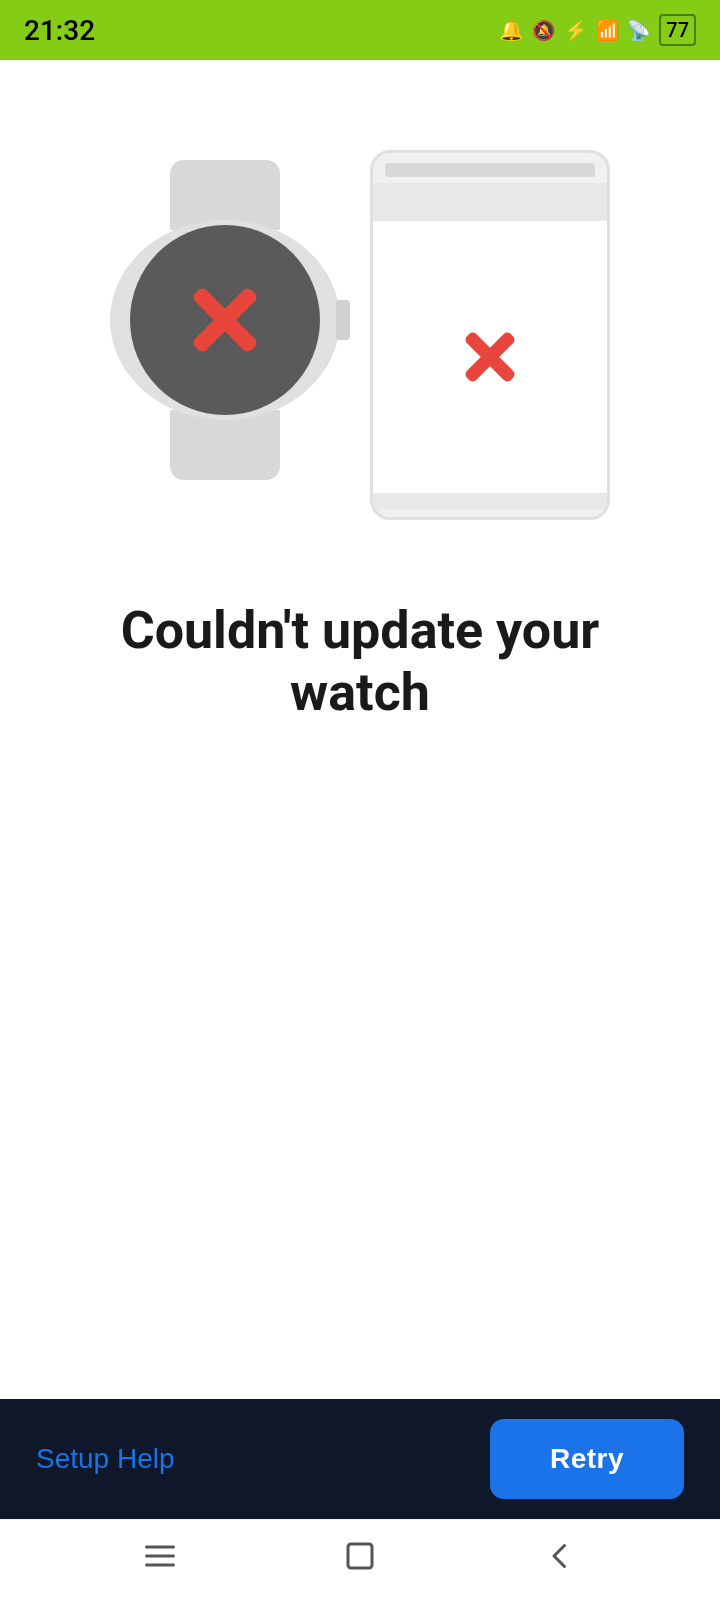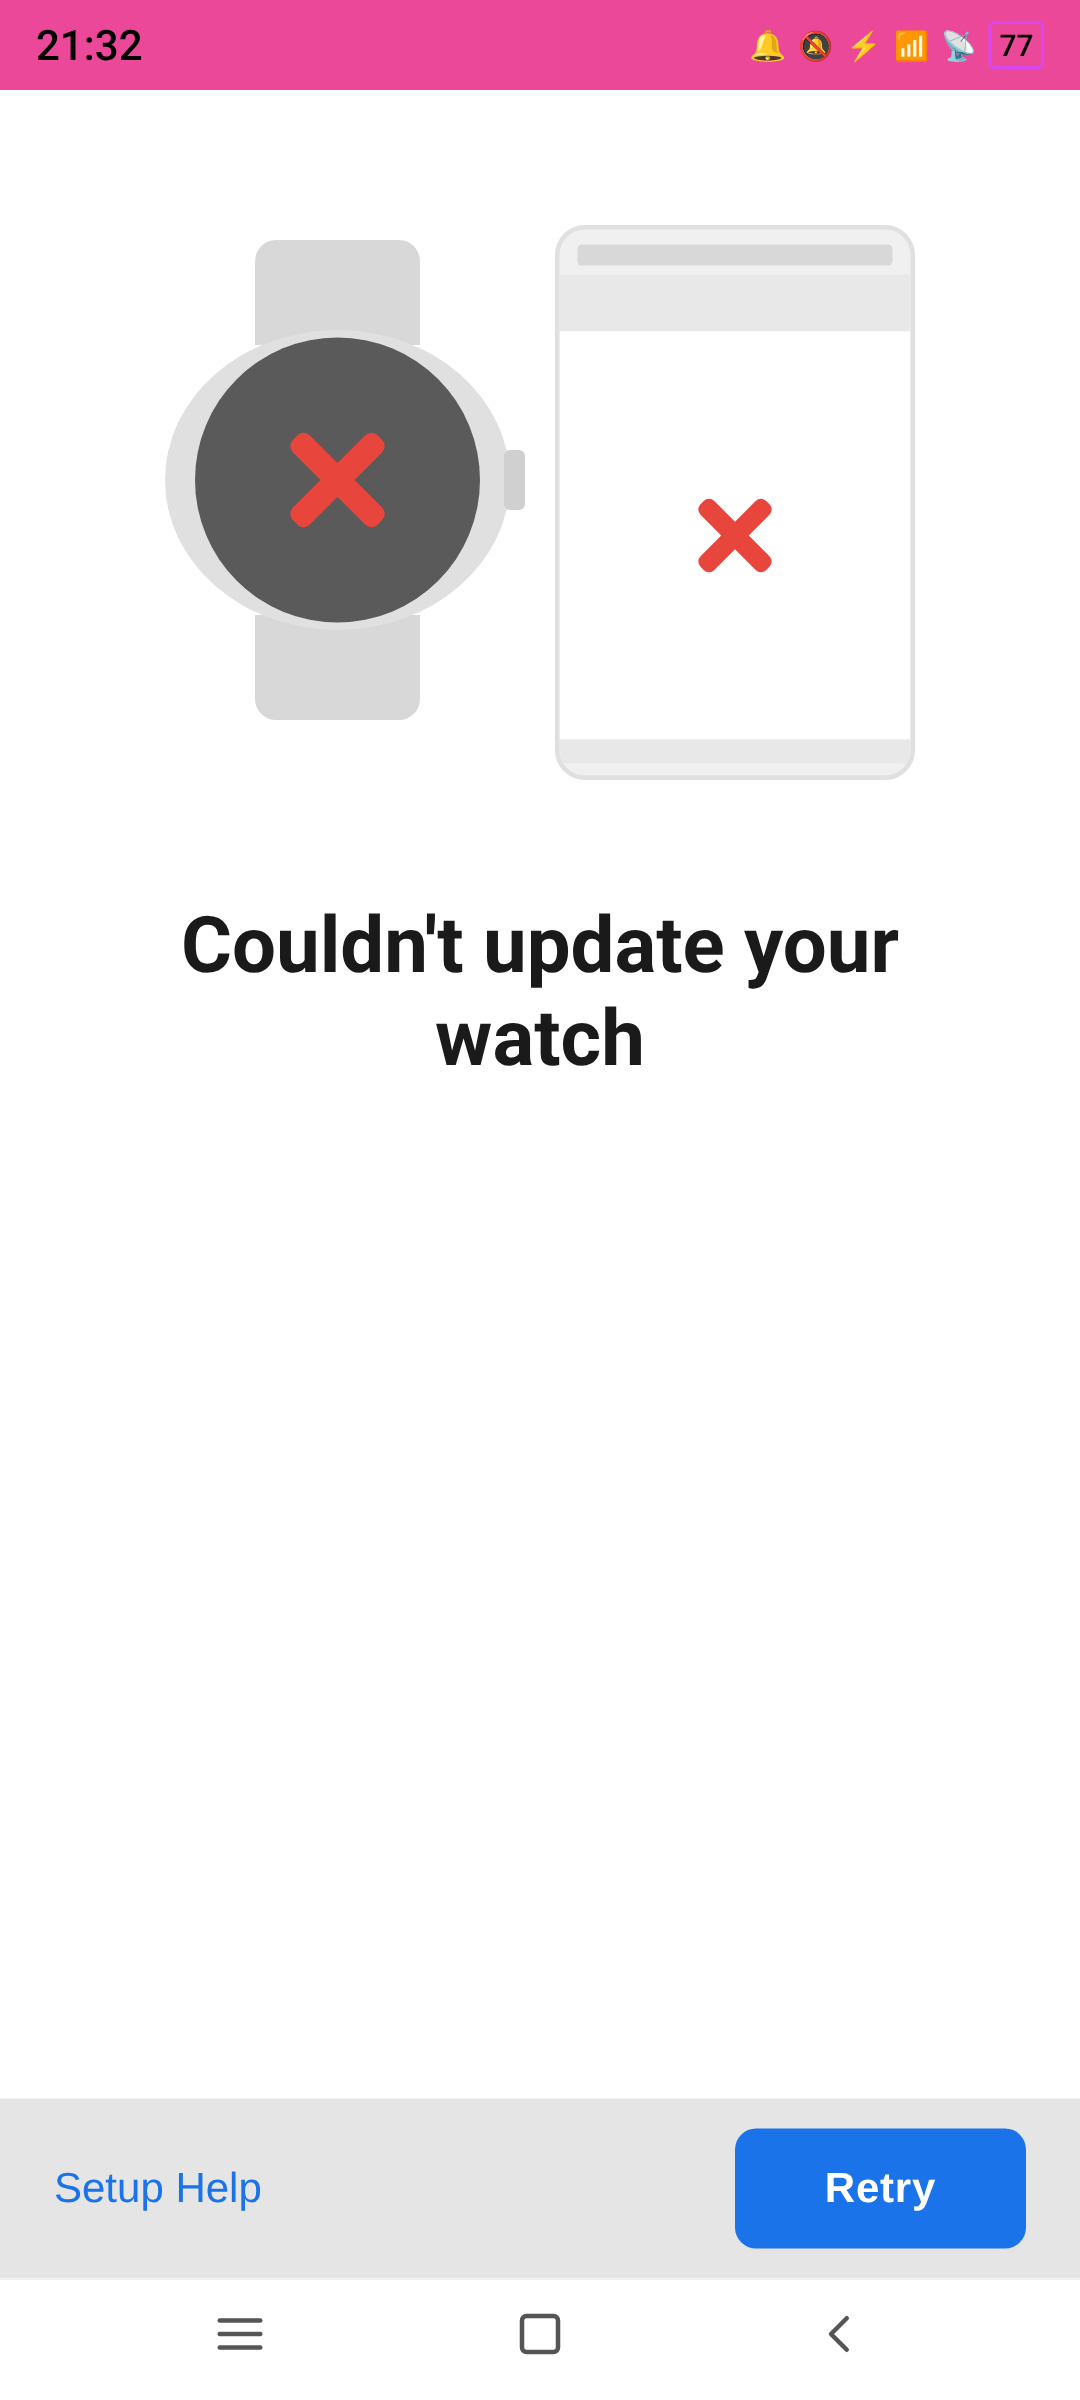--- a/index.html
+++ b/index.html
@@ -15,38 +15,38 @@
       position: relative;
     }
 
     
     .status-bar {
       display: flex;
       justify-content: space-between;
       align-items: center;
       padding: 10px 24px;
       height: 60px;
-      background: #ec4899;
+      background: #84cc16;
     }
     .status-time {
       font-size: 28px;
       font-weight: 500;
       color: #000;
     }
     .status-icons {
       display: flex;
       align-items: center;
       gap: 8px;
     }
     .status-icons span {
       font-size: 20px;
       color: #000;
     }
     .battery-box {
-      border: 2px solid #d946ef;
+      border: 2px solid #4d7c0f;
       border-radius: 4px;
       padding: 2px 5px;
       font-size: 18px;
       font-weight: 500;
       color: #000;
       position: relative;
     }
 
     
     .illustration {
@@ -222,21 +222,21 @@
       line-height: 1.4;
       font-weight: 400;
     }
 
     
     .bottom-bar {
       display: flex;
       justify-content: space-between;
       align-items: center;
       padding: 20px 36px 20px 36px;
-      background: #e5e5e5;
+      background: #0f172a;
     }
     .setup-help-btn {
       font-size: 28px;
       color: #1a73e8;
       font-weight: 500;
       background: none;
       border: none;
       cursor: pointer;
       padding: 10px 0;
     }

